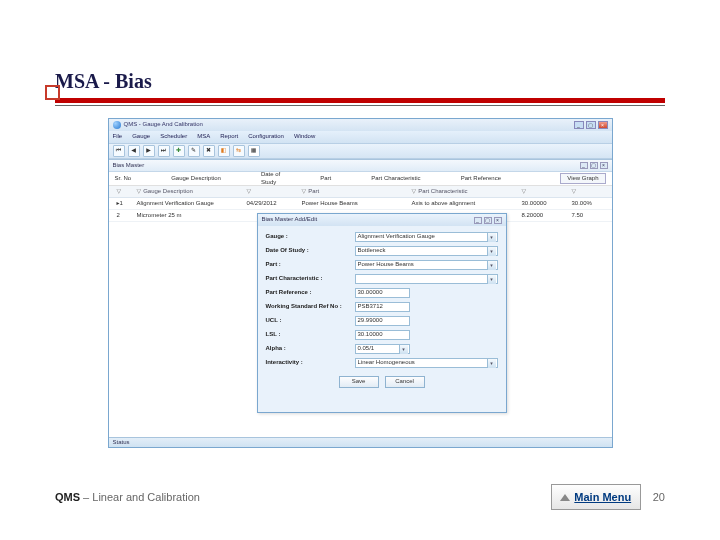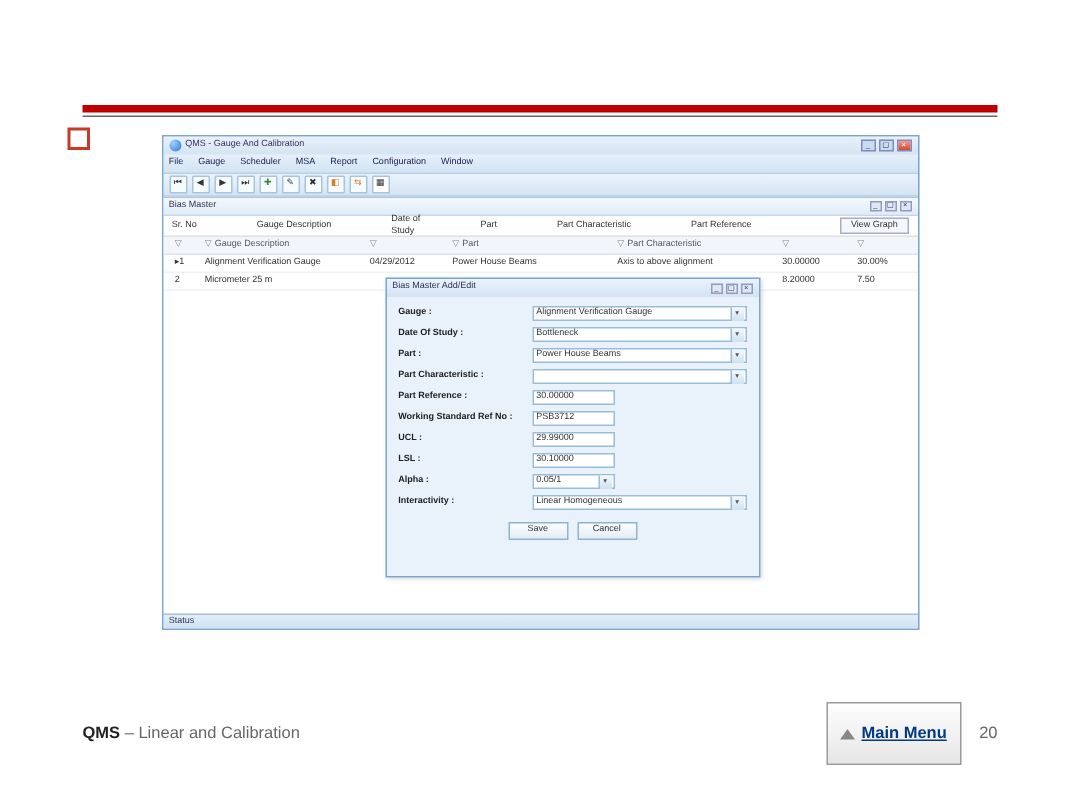--- a/index.html
+++ b/index.html
@@ -53,29 +53,30 @@
   .finput.narrow { flex:0 0 55px; }
   .dd-ar { position:absolute; right:1px; top:0; width:9px; height:9px; background:linear-gradient(#f4f9fd,#cde1f1); border-left:0.5px solid #9abdd7; display:flex;align-items:center;justify-content:center; font-size:5px; color:#556; }
   .dlg-btns { display:flex; justify-content:center; gap:6px; margin-top:6px; }
   .dlg-btn { width:40px; height:12px; background:linear-gradient(#fdfdfe,#e2ecf5); border:0.5px solid #8fb3d0; font-size:6px; display:flex;align-items:center;justify-content:center; }
 
   .statusbar { position:absolute; left:0; right:0; bottom:0; height:10px; background:linear-gradient(#e3eef8,#cfe2f2); border-top:1px solid #a8c4dd; padding:0 4px; font-size:6px; color:#335; display:flex; align-items:center; }
 
   .footer { position: absolute; left: 55px; right: 55px; bottom: 30px; display: flex; align-items: center; }
   .footer-left { font-family: Verdana, sans-serif; font-size: 11px; color: #666; }
   .footer-left b { color: #222; margin-top: 24px; }
-  .main-menu-btn { margin-left: auto; width: 90px; height: 42px; background: linear-gradient(#fefefe,#e6e6e6); border: 1px solid #999; display:flex; align-items:center; justify-content:center; gap:4px; font-size:11px; font-weight:bold; color:#003a80; text-decoration:underline; }
+  .main-menu-btn { margin-left: auto; width: 90px; height: 26px; background: linear-gradient(#fefefe,#e6e6e6); border: 1px solid #999; display:flex; align-items:center; justify-content:center; gap:4px; font-size:11px; font-weight:bold; color:#003a80; text-decoration:underline; }
   .arrow-ic { width:0;height:0;border-left:5px solid transparent;border-right:5px solid transparent;border-bottom:7px solid #888; }
   .page-num { margin-left: 12px; font-family: Verdana, sans-serif; font-size: 11px; color: #666; }
 </style>
 </head>
 <body>
 
 <div class="slide">
   <div class="outline-box"></div>
+  <h1 class="title">MSA - Bias</h1>
   <div class="red-rule"></div>
   <div class="thin-rule"></div>
 
   <div class="app-window">
     <div class="win-titlebar">
       <span class="win-orb"></span>
       <span class="win-title">QMS - Gauge And Calibration</span>
       <div class="win-ctrls">
         <span class="win-btn">_</span>
         <span class="win-btn">▢</span>

